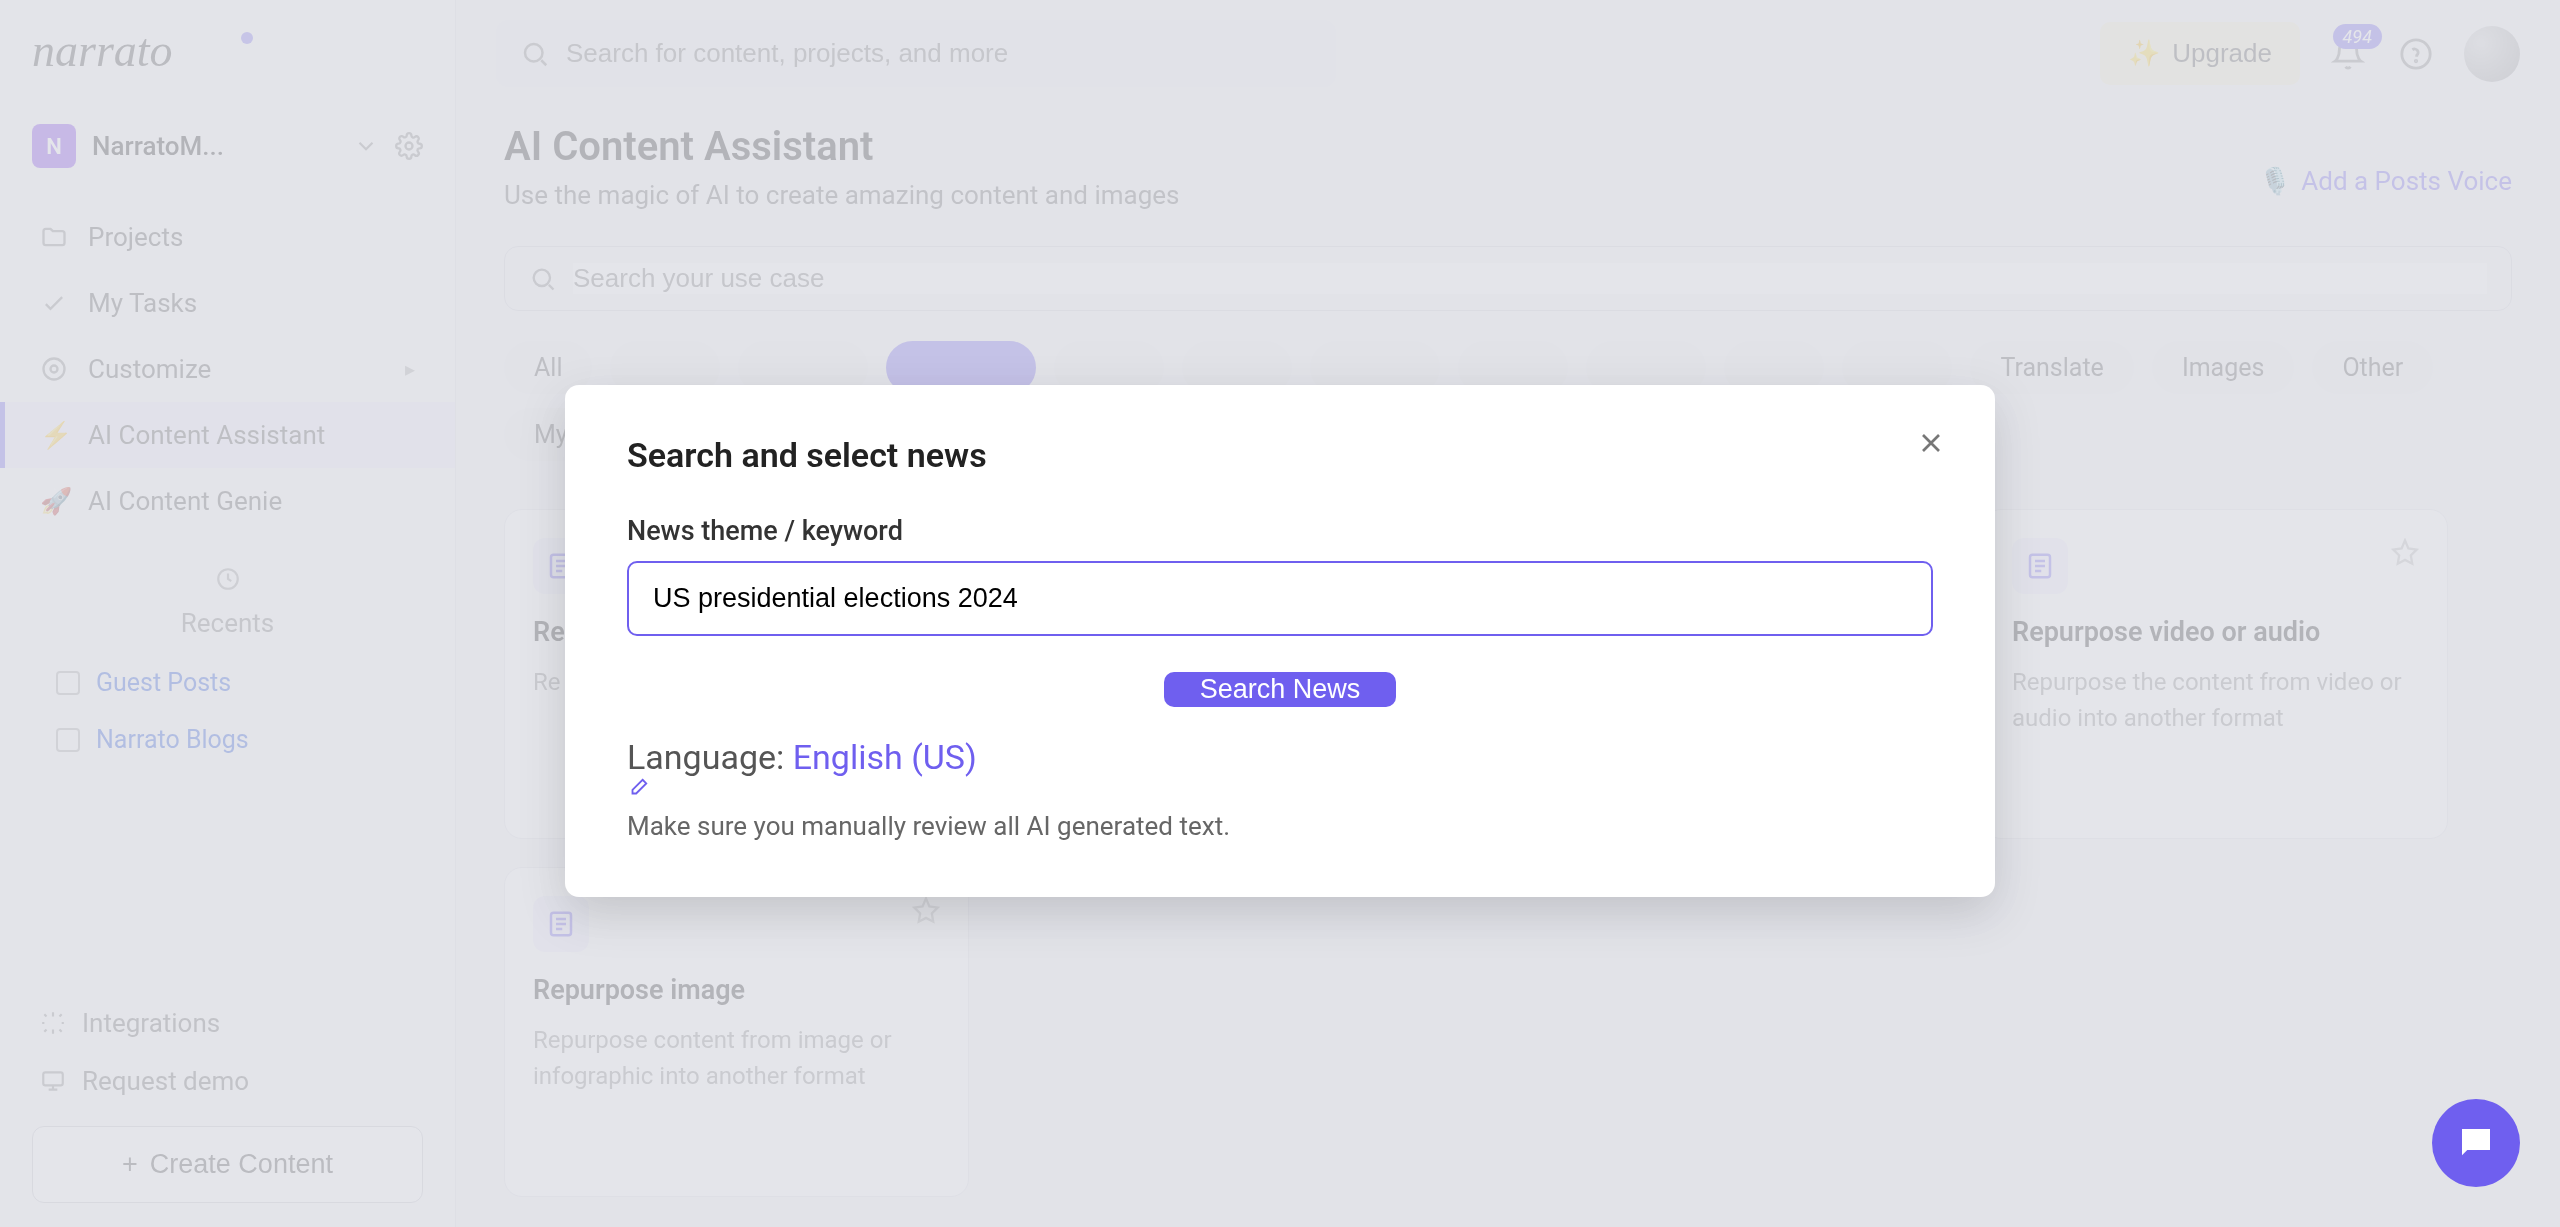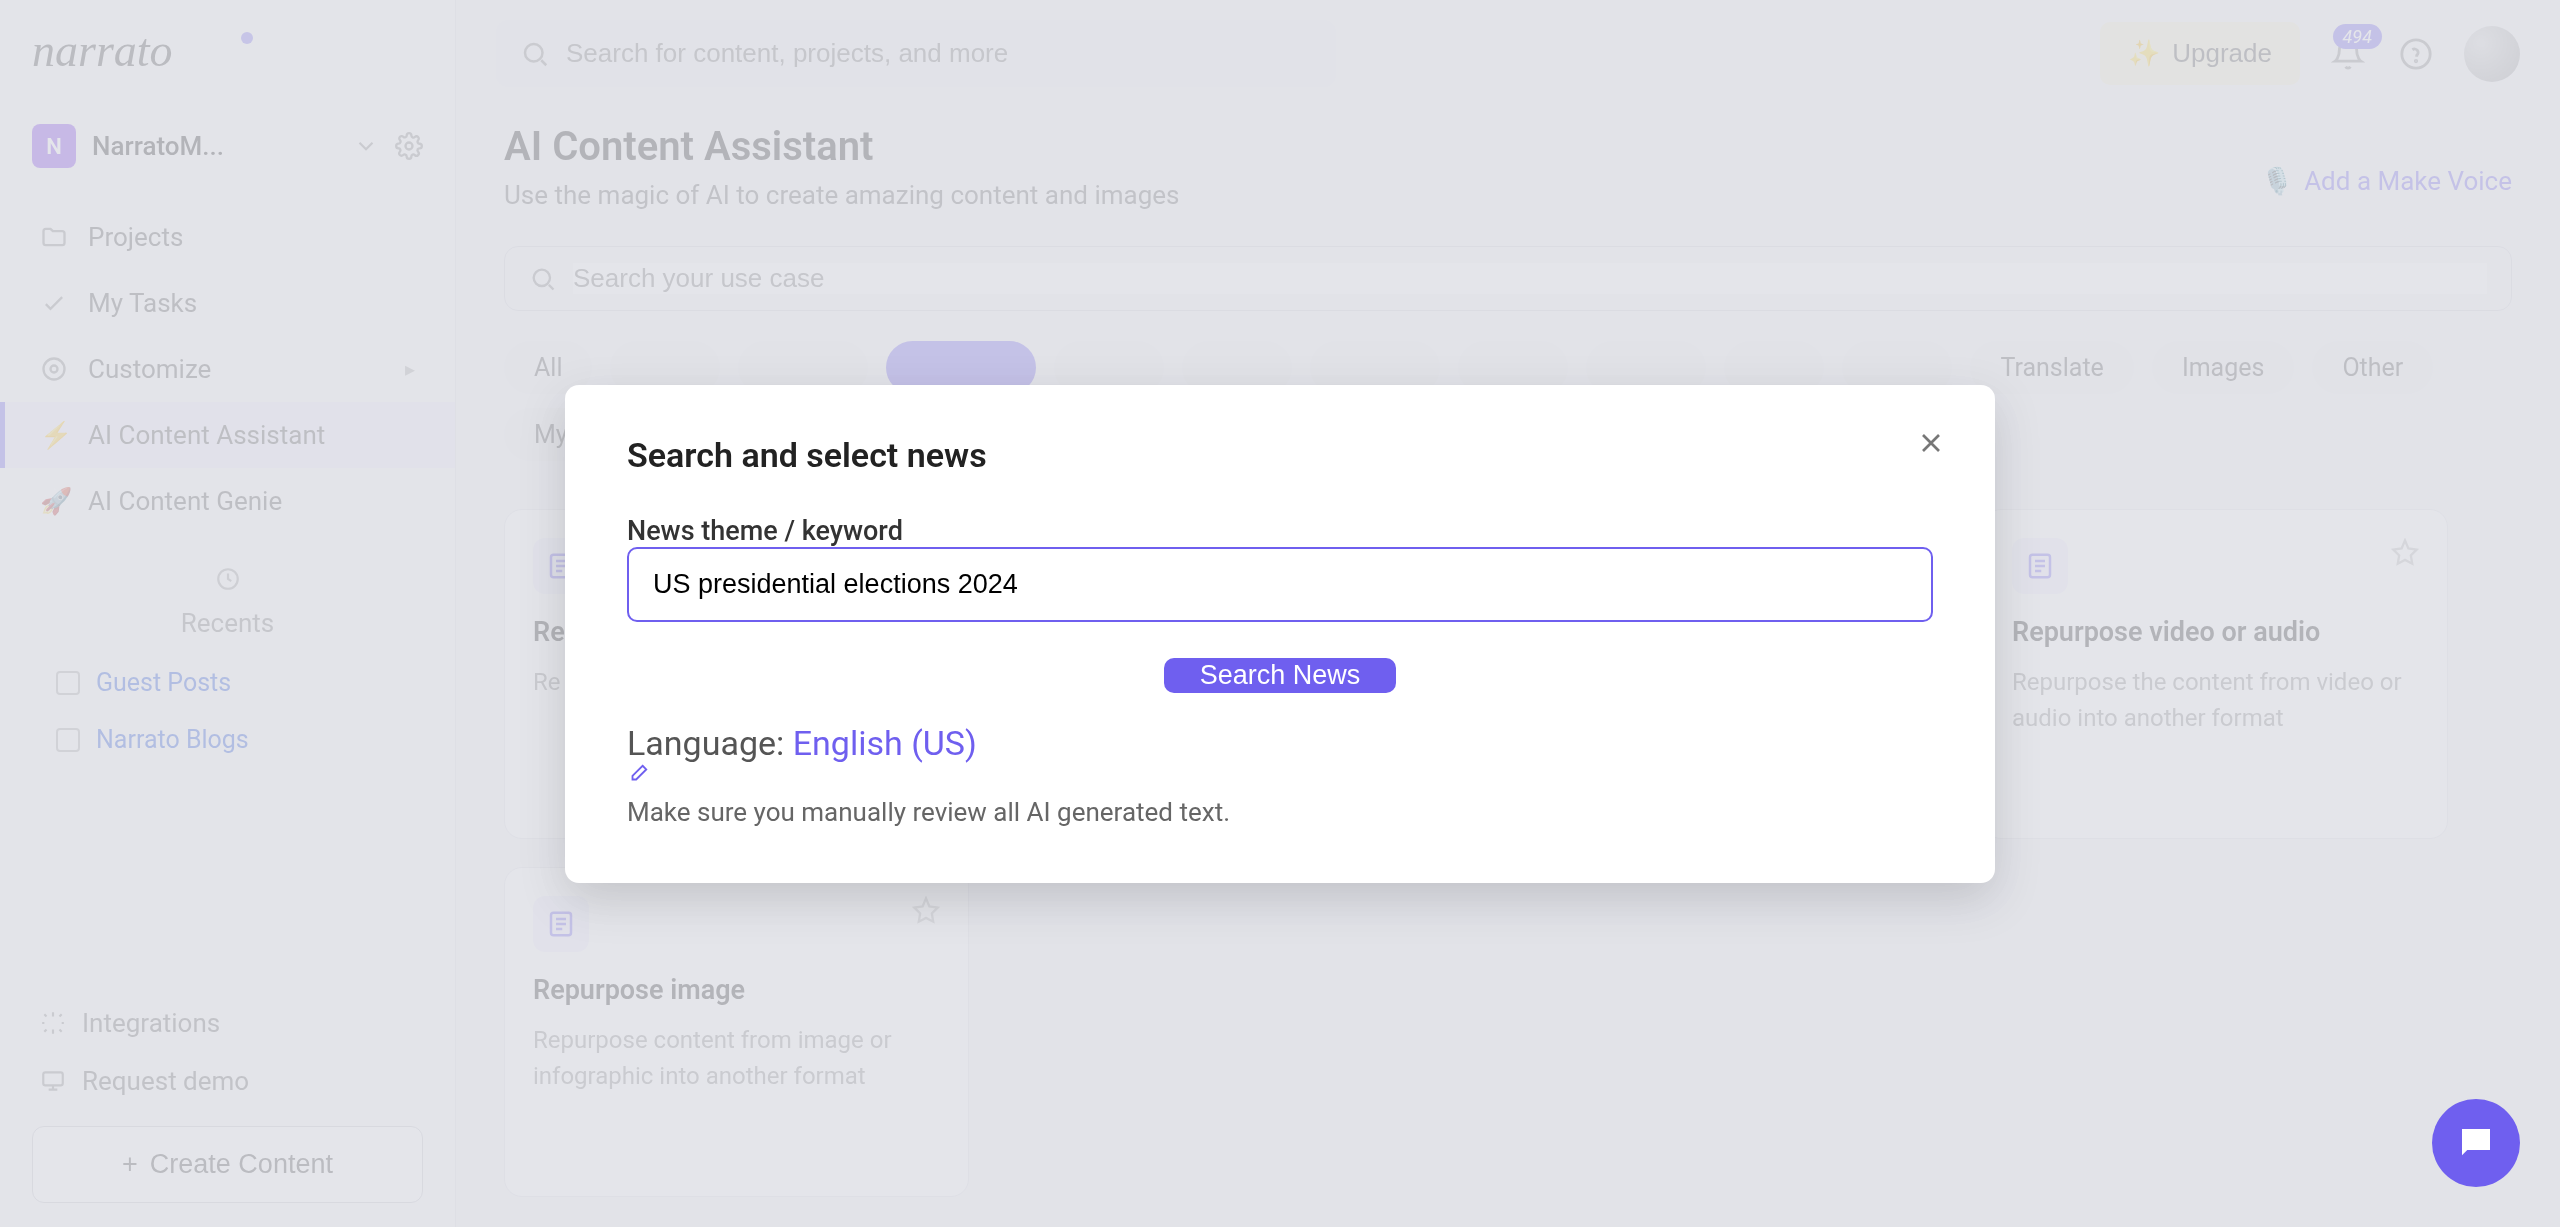--- a/index.html
+++ b/index.html
@@ -54,21 +54,21 @@
 .card-title { font-size:27px; font-weight:600; color:#222; margin-bottom:16px; }
 .card-desc { font-size:24px; color:#888; line-height:1.5; }
 .bulk-row { position:absolute; bottom:28px; left:28px; display:flex; align-items:center; gap:12px; color:#888; font-size:24px; }
 
 
 .dim { position:fixed; inset:0; background:rgba(220,222,228,0.78); }
 .modal { position:fixed; top:385px; left:50%; transform:translate(-50%,0); width:1430px; background:#fff; border-radius:14px; padding:50px 62px 56px 62px; box-shadow:0 16px 48px rgba(0,0,0,0.15); }
 .modal-title { font-size:34px; font-weight:600; color:#222; }
 .modal-close { position:absolute; top:42px; right:48px; color:#777; cursor:pointer; }
 .field-label { font-size:27px; font-weight:500; color:#333; margin-top:40px; }
-.field-input { width:100%; border:2px solid #6f5fef; border-radius:10px; padding:20px 24px; font-size:27px; outline:none; }
+.field-input { width:100%; border:2px solid #6f5fef; border-radius:10px; padding:20px 24px; font-size:27px; margin-top:14px; outline:none; }
 .search-news-btn { display:block; margin:36px auto 0 auto; background:#6f5fef; color:#fff; border:none; border-radius:10px; padding:2px 36px; font-size:27px; cursor:pointer; }
 .lang-row { font-size:34px; color:#555; margin-top:30px; }
 .lang-row .lang-link { color:#6f5fef; }
 .lang-row .edit-ic { color:#6f5fef; margin-left:12px; }
 .review-note { font-size:26px; color:#666; margin-top:12px; }
 
 .chat-bubble { position:fixed; bottom:40px; right:40px; width:88px; height:88px; background:#6f5fef; border-radius:50%; display:flex; align-items:center; justify-content:center; color:#fff; }
 
 svg { display:block; }
 </style>
@@ -209,21 +209,21 @@
         </div>
         <div class="avatar"></div>
       </div>
     </div>
 
     <div class="content-area">
       <h1 class="page-title">AI Content Assistant</h1>
       <p class="page-sub">Use the magic of AI to create amazing content and images</p>
       <div class="brand-voice">
         <span>🎙️</span>
-        <span>Add a Make Voice</span>
+        <span>Add a Posts Voice</span>
       </div>
 
       <div class="use-case-search">
         <span>
             <svg width="28" height="28" viewBox="0 0 24 24" fill="none" stroke="#888" stroke-width="2">
               <circle cx="11" cy="11" r="7"></circle>
               <path d="M21 21l-4-4"></path>
             </svg>
           </span>
         <input placeholder="Search your use case" style="">

